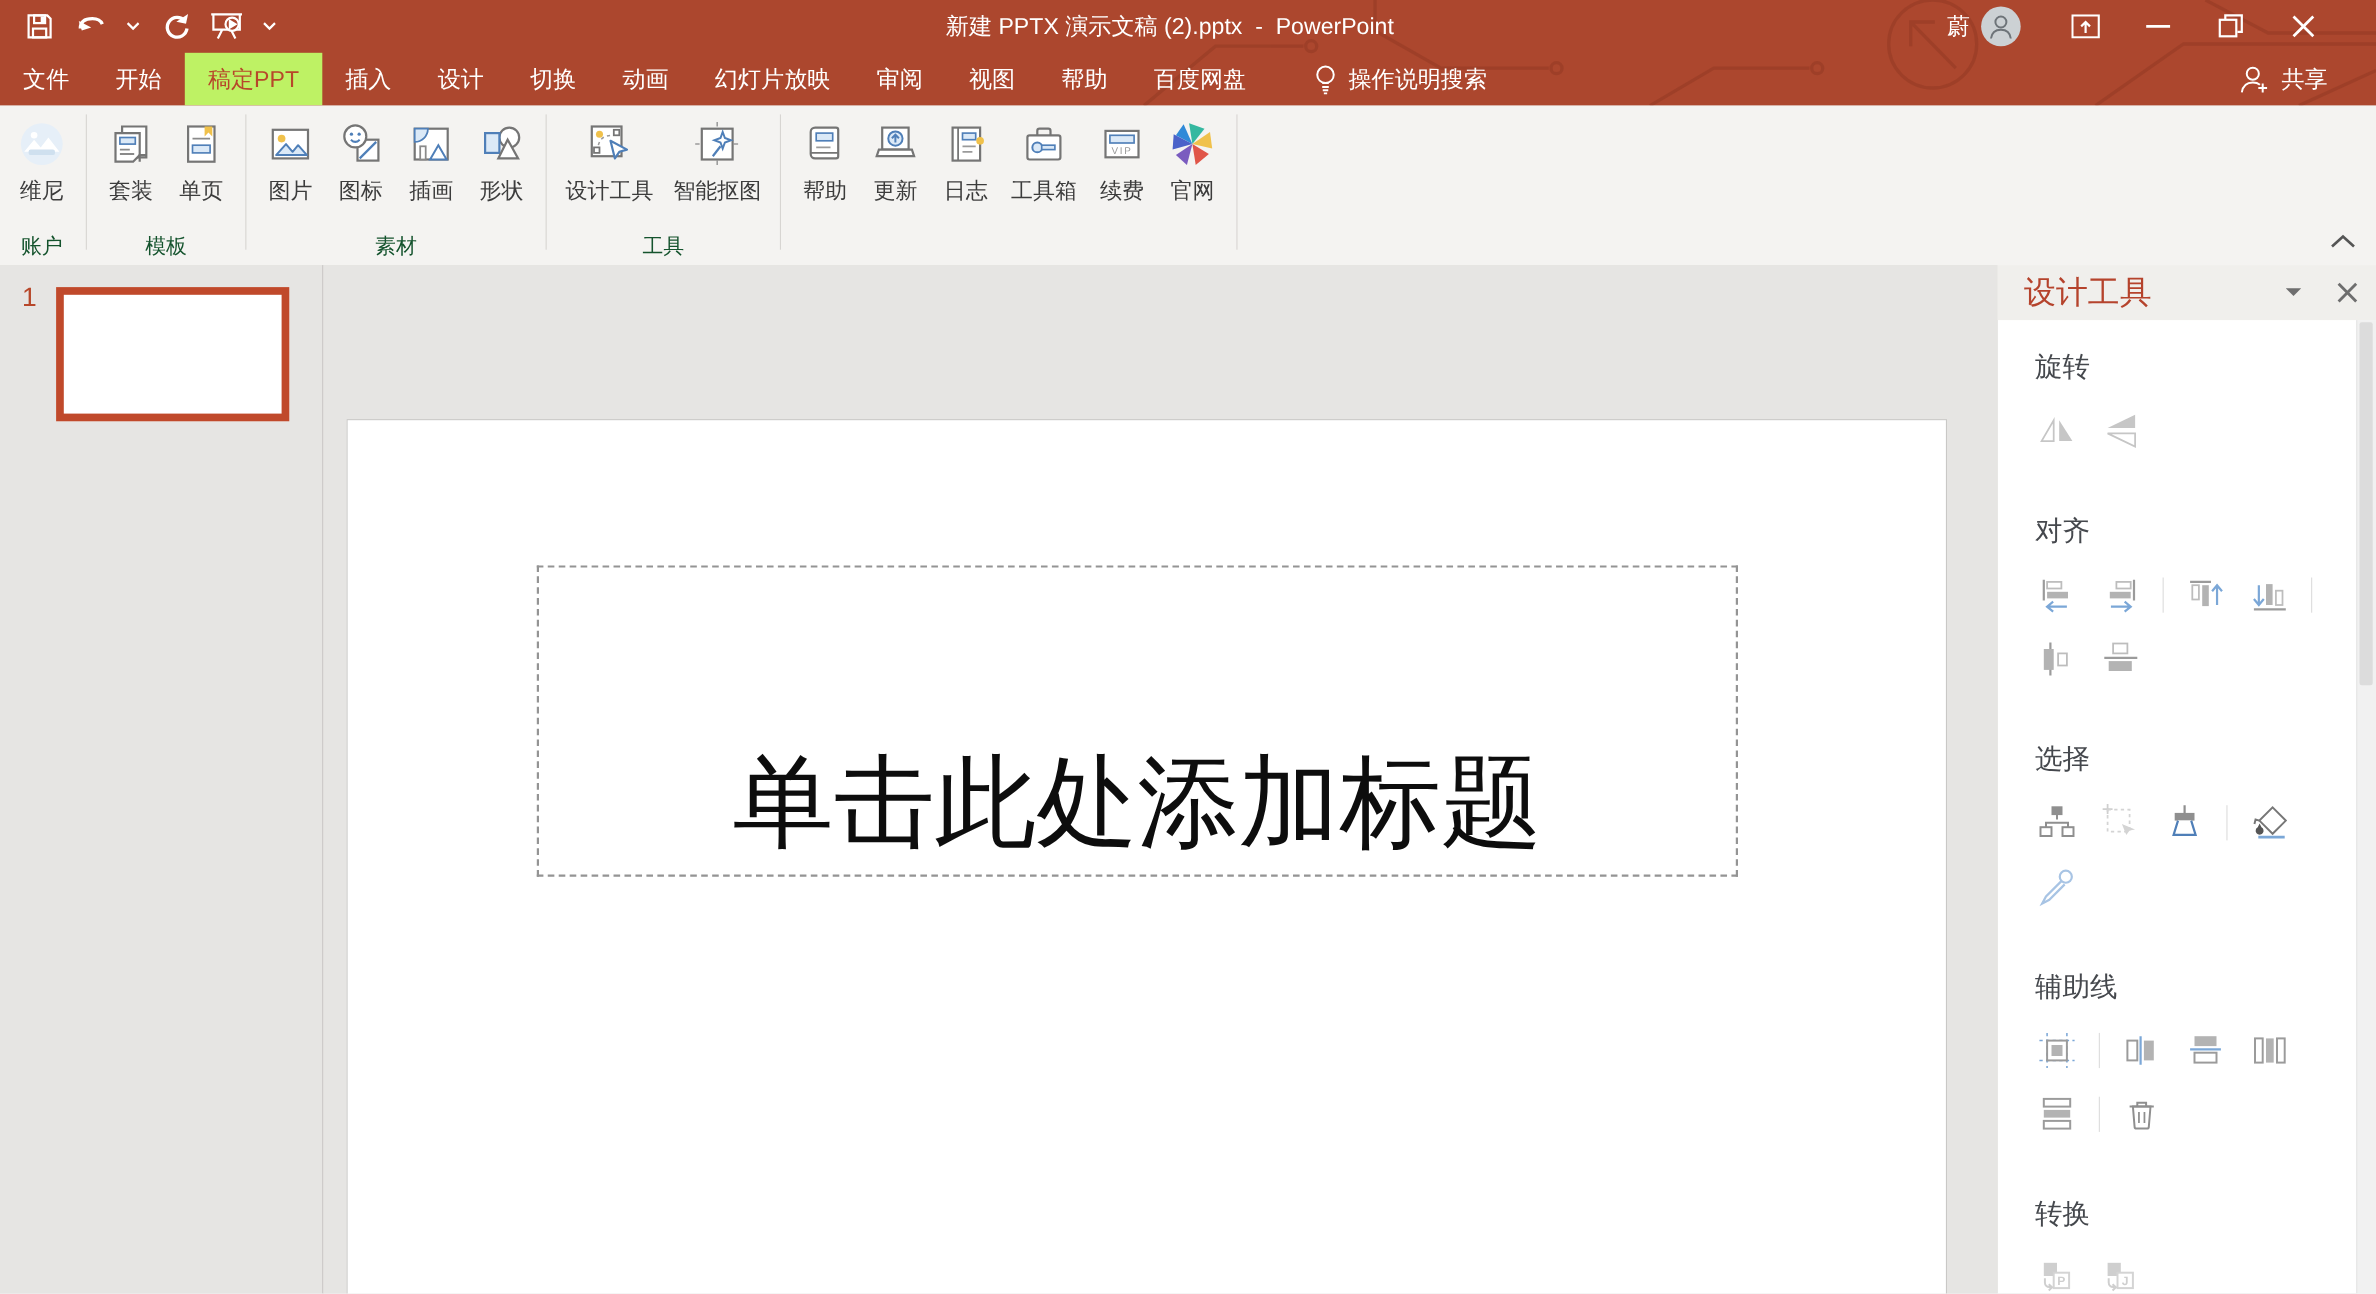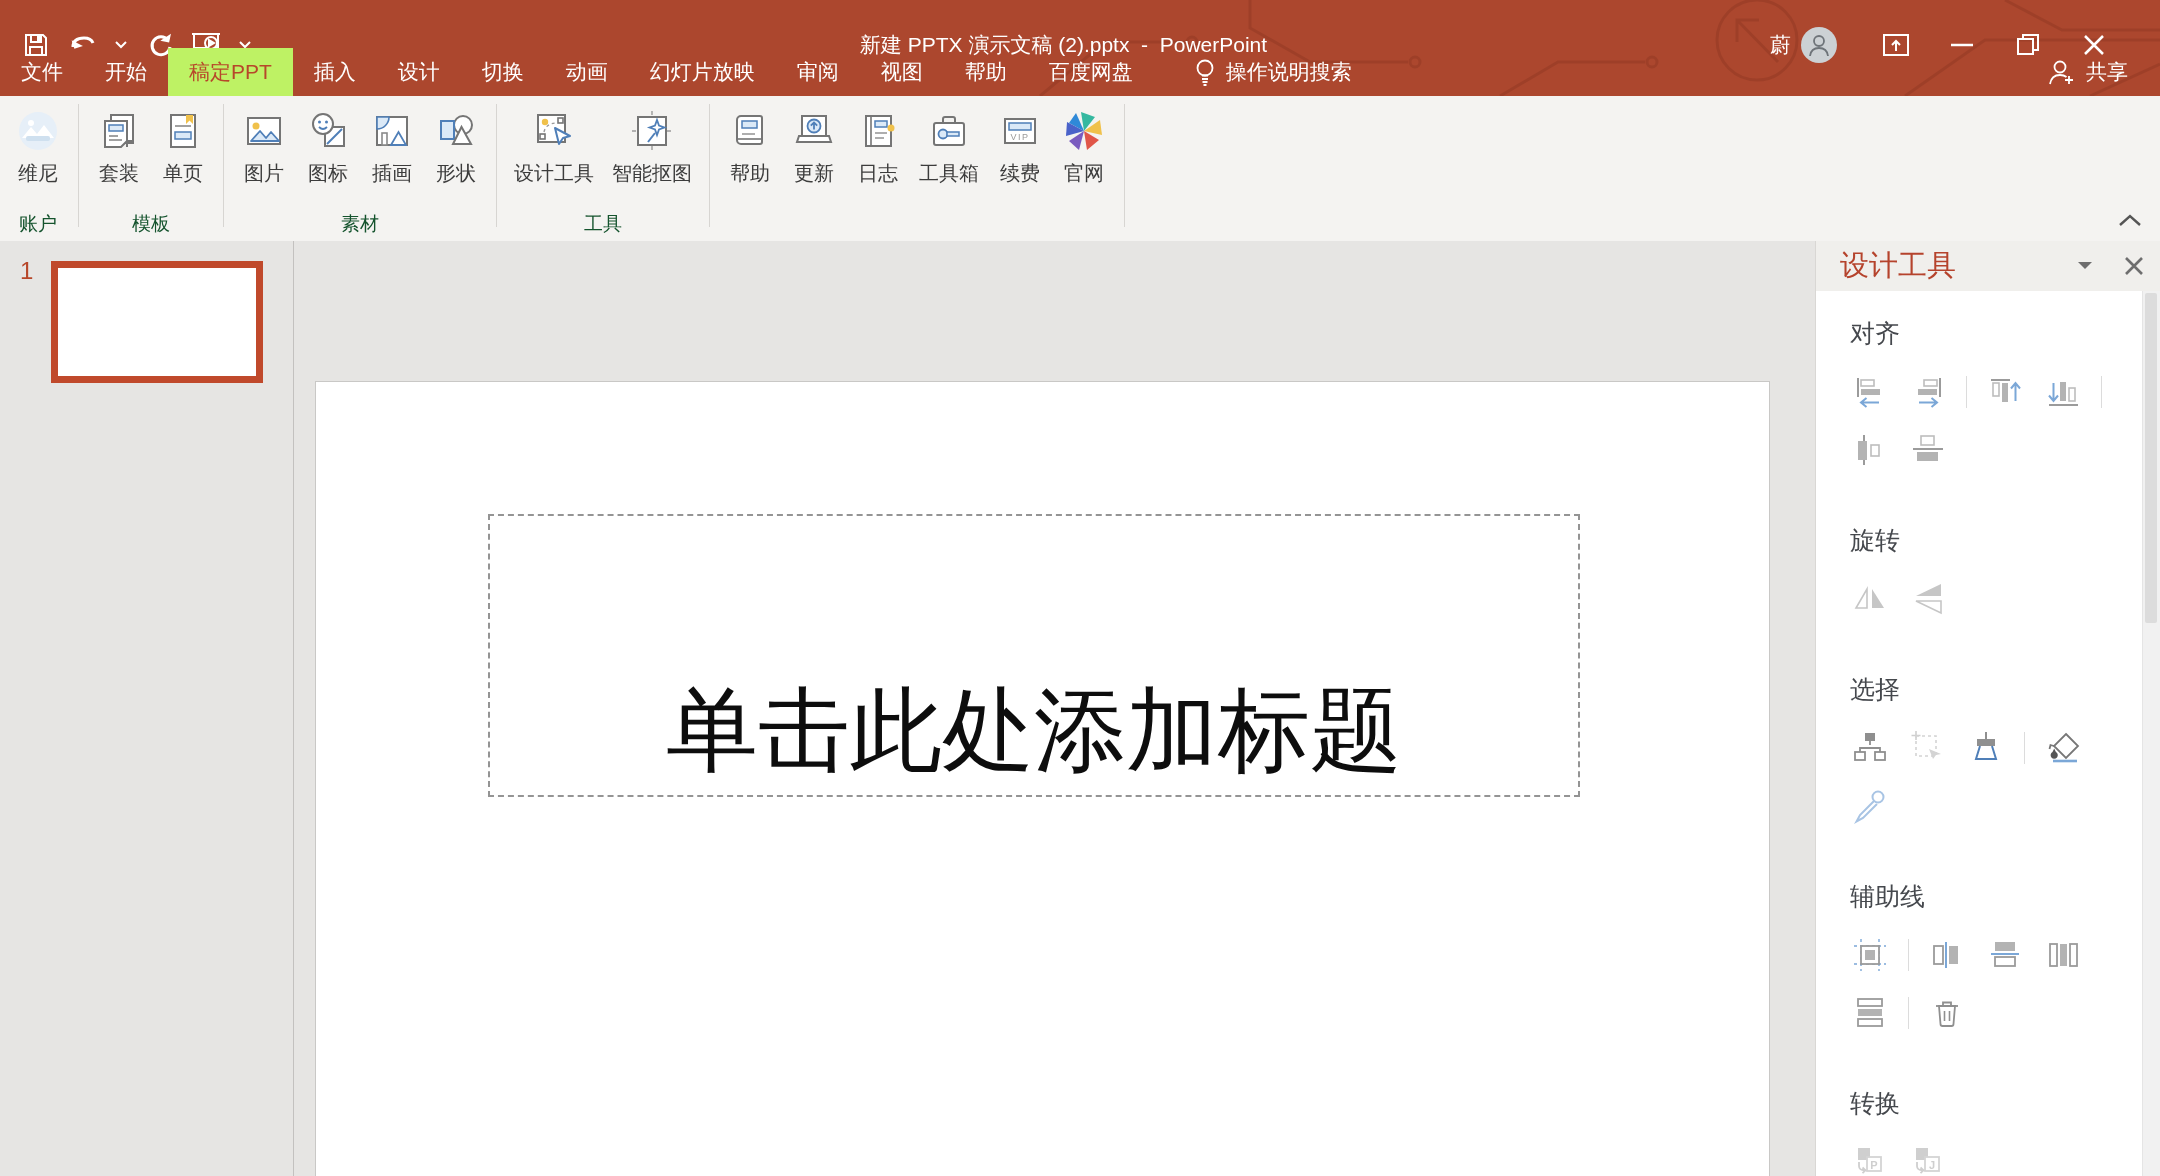--- a/index.html
+++ b/index.html
@@ -4,39 +4,39 @@
 <style>
   html,body{margin:0;padding:0;}
   body{width:2160px;height:1176px;overflow:hidden;
        font-family:"Liberation Sans","DejaVu Sans",sans-serif;
        -webkit-font-smoothing:antialiased;}
   .app{position:relative;width:2160px;height:1176px;background:#e6e5e3;}
 
   
   .header{position:absolute;left:0;top:0;width:2160px;height:96px;background:#ac472e;overflow:hidden;}
   .deco{position:absolute;left:0;top:0;pointer-events:none;}
-  .tb{position:absolute;left:0;top:0;width:2127px;height:48px;display:flex;align-items:center;color:#fff;margin-top:21px;}
+  .tb{position:absolute;left:0;top:0;width:2127px;height:48px;display:flex;align-items:center;color:#fff;}
   .qat{display:flex;align-items:center;gap:14px;padding-left:20px;}
   .qat-btn{display:flex;align-items:center;justify-content:center;width:32px;height:32px;cursor:default;}
   .qat-btn svg{display:block;}
   .caret-btn{width:18px;}
   .tb-title{position:absolute;left:0;right:0;top:0;height:48px;display:flex;align-items:center;justify-content:center;
             font-size:21px;color:#ffffff;white-space:pre;pointer-events:none;}
   .tb-right{position:absolute;right:0;top:0;height:48px;display:flex;align-items:center;}
   .tb-user{font-size:21px;color:#fff;margin-right:10px;}
   .tb-avatar{width:36px;height:36px;border-radius:50%;background:#ccd1d4;display:flex;align-items:center;justify-content:center;margin-right:26px;}
   .tbr-btn{width:66px;height:48px;display:flex;align-items:center;justify-content:center;}
   .tbr-btn svg{display:block;}
 
   
   .menubar{position:absolute;left:0;top:48px;width:2160px;height:48px;display:flex;align-items:stretch;color:#fff;font-size:21px;}
   .mtab{display:flex;align-items:center;padding:0 21px;cursor:default;}
   .mtab.active{background:#bef264;color:#b7472a;}
   .tellme{display:flex;align-items:center;gap:10px;padding:0 14px;margin-left:26px;}
-  .share{margin-left:auto;display:flex;align-items:center;gap:10px;padding-right:32px;}
+  .share{margin-left:auto;display:flex;align-items:center;gap:10px;padding-right:44px;}
 
   
   .ribbon{position:absolute;left:0;top:96px;width:2160px;height:145px;background:#f4f3f1;
           border-bottom:1px solid #d9d7d4;display:flex;align-items:stretch;}
   .rgroup{display:flex;flex-direction:column;padding:0 6px;}
   .ritems{display:flex;flex:1;align-items:flex-start;padding-top:10px;}
   .ritem{display:flex;flex-direction:column;align-items:center;padding:2px 9px;cursor:default;}
   .ricon{width:46px;height:46px;display:flex;align-items:center;justify-content:center;}
   .rlabel{font-size:20px;color:#3c3c3c;margin-top:6px;white-space:nowrap;}
   .rname{height:34px;display:flex;align-items:center;justify-content:center;font-size:19px;color:#14532d;}
@@ -458,20 +458,38 @@
         <div class="dp-close">
           <svg width="20" height="20" viewBox="0 0 20 20">
               <path d="M2 2 L18 18 M18 2 L2 18" stroke="#6e6e6e" stroke-width="2.6"></path>
             </svg>
         </div>
       </div>
 
       <div class="dp-body">
 
         <div class="sec">
+          <div class="sec-label">旋转</div>
+          <div class="icon-row">
+            <div class="pic">
+              <svg width="36" height="36" viewBox="0 0 36 36">
+                <path d="M15 8 V27 H4 Z" fill="none" stroke="#c6c6c6" stroke-width="1.6"></path>
+                <path d="M20 8 V27 H32 Z" fill="#c6c6c6"></path>
+                </svg>
+            </div>
+            <div class="pic">
+              <svg width="36" height="36" viewBox="0 0 36 36">
+                <path d="M31 15 H6 L31 3 Z" fill="#c6c6c6"></path>
+                <path d="M31 20 H6 L31 32 Z" fill="none" stroke="#c6c6c6" stroke-width="1.6"></path>
+                </svg>
+            </div>
+          </div>
+        </div>
+
+        <div class="sec">
           <div class="sec-label">对齐</div>
           <div class="icon-row">
             <div class="pic">
               <svg width="36" height="36" viewBox="0 0 36 36">
                 <line x1="6" y1="4" x2="6" y2="23" stroke="#9b9b9b" stroke-width="2"></line>
                 <rect x="9" y="6" width="13" height="6" fill="#fff" stroke="#bdbdbd" stroke-width="1.6"></rect>
                 <rect x="9" y="15" width="19" height="6" fill="#b3b3b3"></rect>
                 <path d="M27 28.5 H9 M14.5 24 L9 28.5 L14.5 33" fill="none" stroke="#7ba7d7" stroke-width="2"></path>
                 </svg>
             </div>
@@ -508,38 +526,20 @@
                 <line x1="12" y1="3" x2="12" y2="33" stroke="#9b9b9b" stroke-width="2"></line>
                 <rect x="6" y="9" width="9" height="19" fill="#b3b3b3"></rect>
                 <rect x="19" y="13" width="8" height="11" fill="#fff" stroke="#bdbdbd" stroke-width="1.6"></rect>
                 </svg>
             </div>
             <div class="pic">
               <svg width="36" height="36" viewBox="0 0 36 36">
                 <rect x="11" y="4" width="13" height="9" fill="#fff" stroke="#bdbdbd" stroke-width="1.6"></rect>
                 <line x1="3" y1="17" x2="33" y2="17" stroke="#9b9b9b" stroke-width="2"></line>
                 <rect x="7" y="20" width="21" height="9" fill="#b3b3b3"></rect>
-                </svg>
-            </div>
-          </div>
-        </div>
-
-        <div class="sec">
-          <div class="sec-label">旋转</div>
-          <div class="icon-row">
-            <div class="pic">
-              <svg width="36" height="36" viewBox="0 0 36 36">
-                <path d="M15 8 V27 H4 Z" fill="none" stroke="#c6c6c6" stroke-width="1.6"></path>
-                <path d="M20 8 V27 H32 Z" fill="#c6c6c6"></path>
-                </svg>
-            </div>
-            <div class="pic">
-              <svg width="36" height="36" viewBox="0 0 36 36">
-                <path d="M31 15 H6 L31 3 Z" fill="#c6c6c6"></path>
-                <path d="M31 20 H6 L31 32 Z" fill="none" stroke="#c6c6c6" stroke-width="1.6"></path>
                 </svg>
             </div>
           </div>
         </div>
 
         <div class="sec">
           <div class="sec-label">选择</div>
           <div class="icon-row">
             <div class="pic">
               <svg width="36" height="36" viewBox="0 0 36 36">

